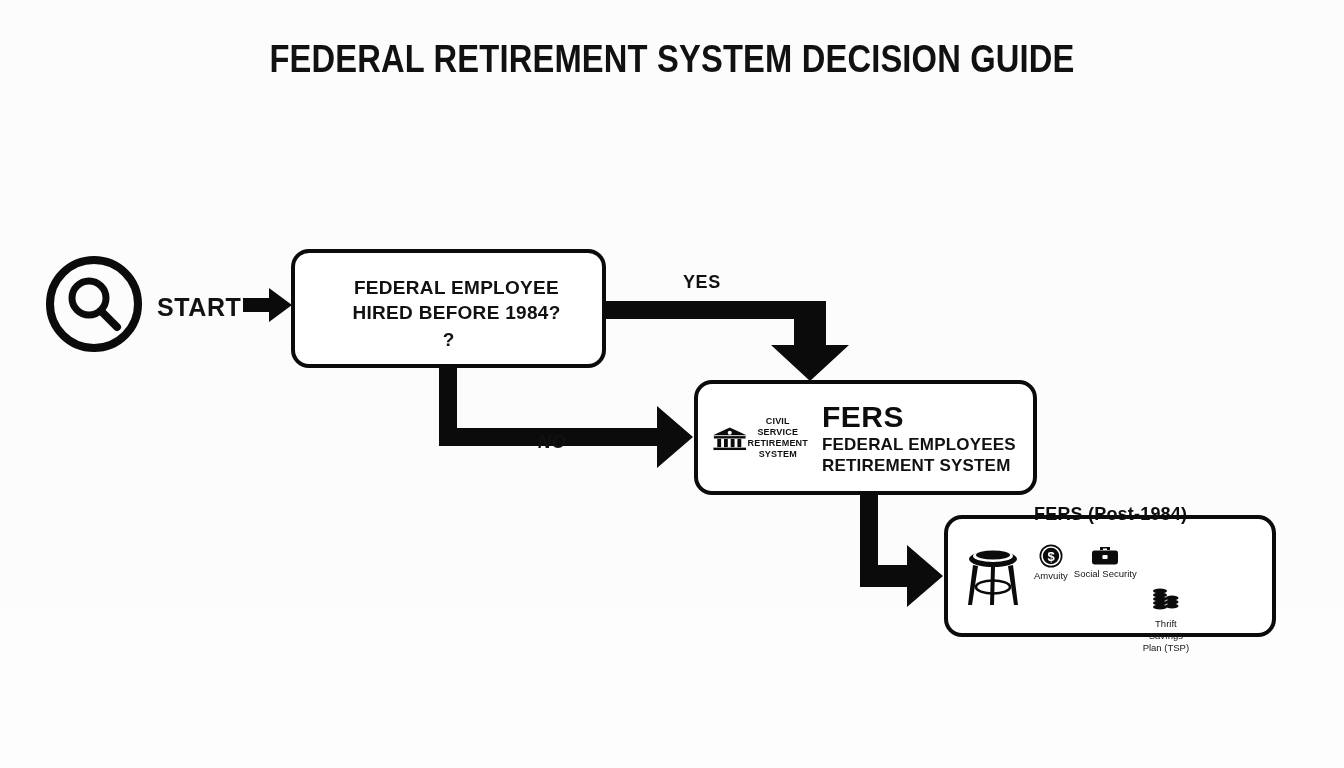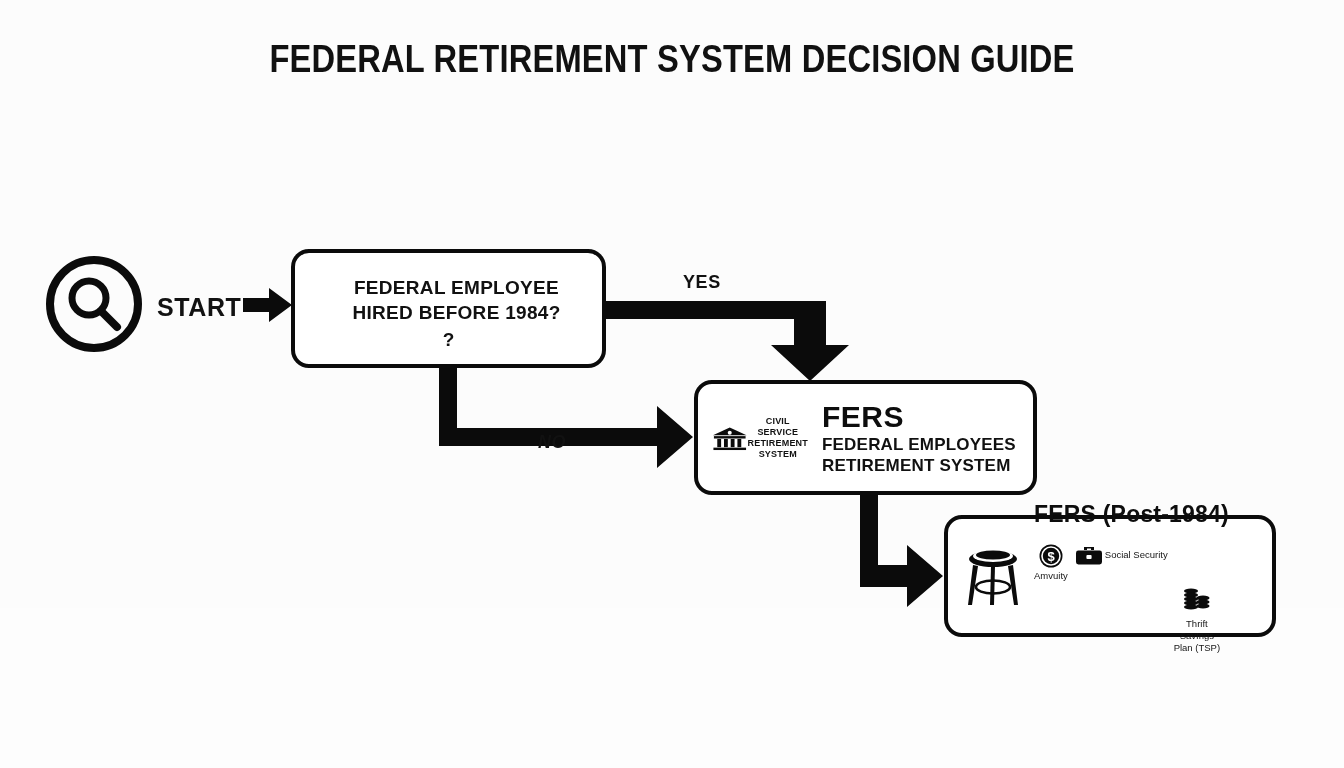--- a/index.html
+++ b/index.html
@@ -136,21 +136,21 @@
     top: 8px;
     right: 8px;
     bottom: 6px;
     display: flex;
     align-items: center;
     gap: 8px;
   }
   #stool-wrap { flex: 0 0 auto; width: 66px; display: flex; justify-content: center; }
   #post84-right { flex: 1 1 auto; }
   #post84-title {
-    font-size: 23px;
+    font-size: 18px;
     font-weight: bold;
     line-height: 26px;
     letter-spacing: 0.2px;
     color: #0d0d0d;
     margin-bottom: 16px;
   }
   #pillars {
     display: flex;
     align-items: flex-start;
     gap: 6px;
@@ -161,21 +161,21 @@
     gap: 3px;
   }
   .pillar-icon { flex: 0 0 auto; display: block; }
   .pillar-label {
     font-size: 9.5px;
     line-height: 11px;
     color: #151515;
     white-space: pre-line;
   }
   #pillar-annuity { flex-direction: column; align-items: center; gap: 1px; }
-  #pillar-social  { flex-direction: row; align-items: center; gap: 1px; }
+  #pillar-social  { flex-direction: column; align-items: center; gap: 1px; }
   #pillar-tsp     { flex-direction: column; align-items: center; gap: 4px; margin-top: 41px; }
   #pillar-tsp .pillar-label { text-align: center; line-height: 12px; }
 
   
   #magnifier { left: 44px; top: 254px; }
   #start-label {
     left: 157px;
     top: 293px;
     font-size: 25px;
     font-weight: bold;

